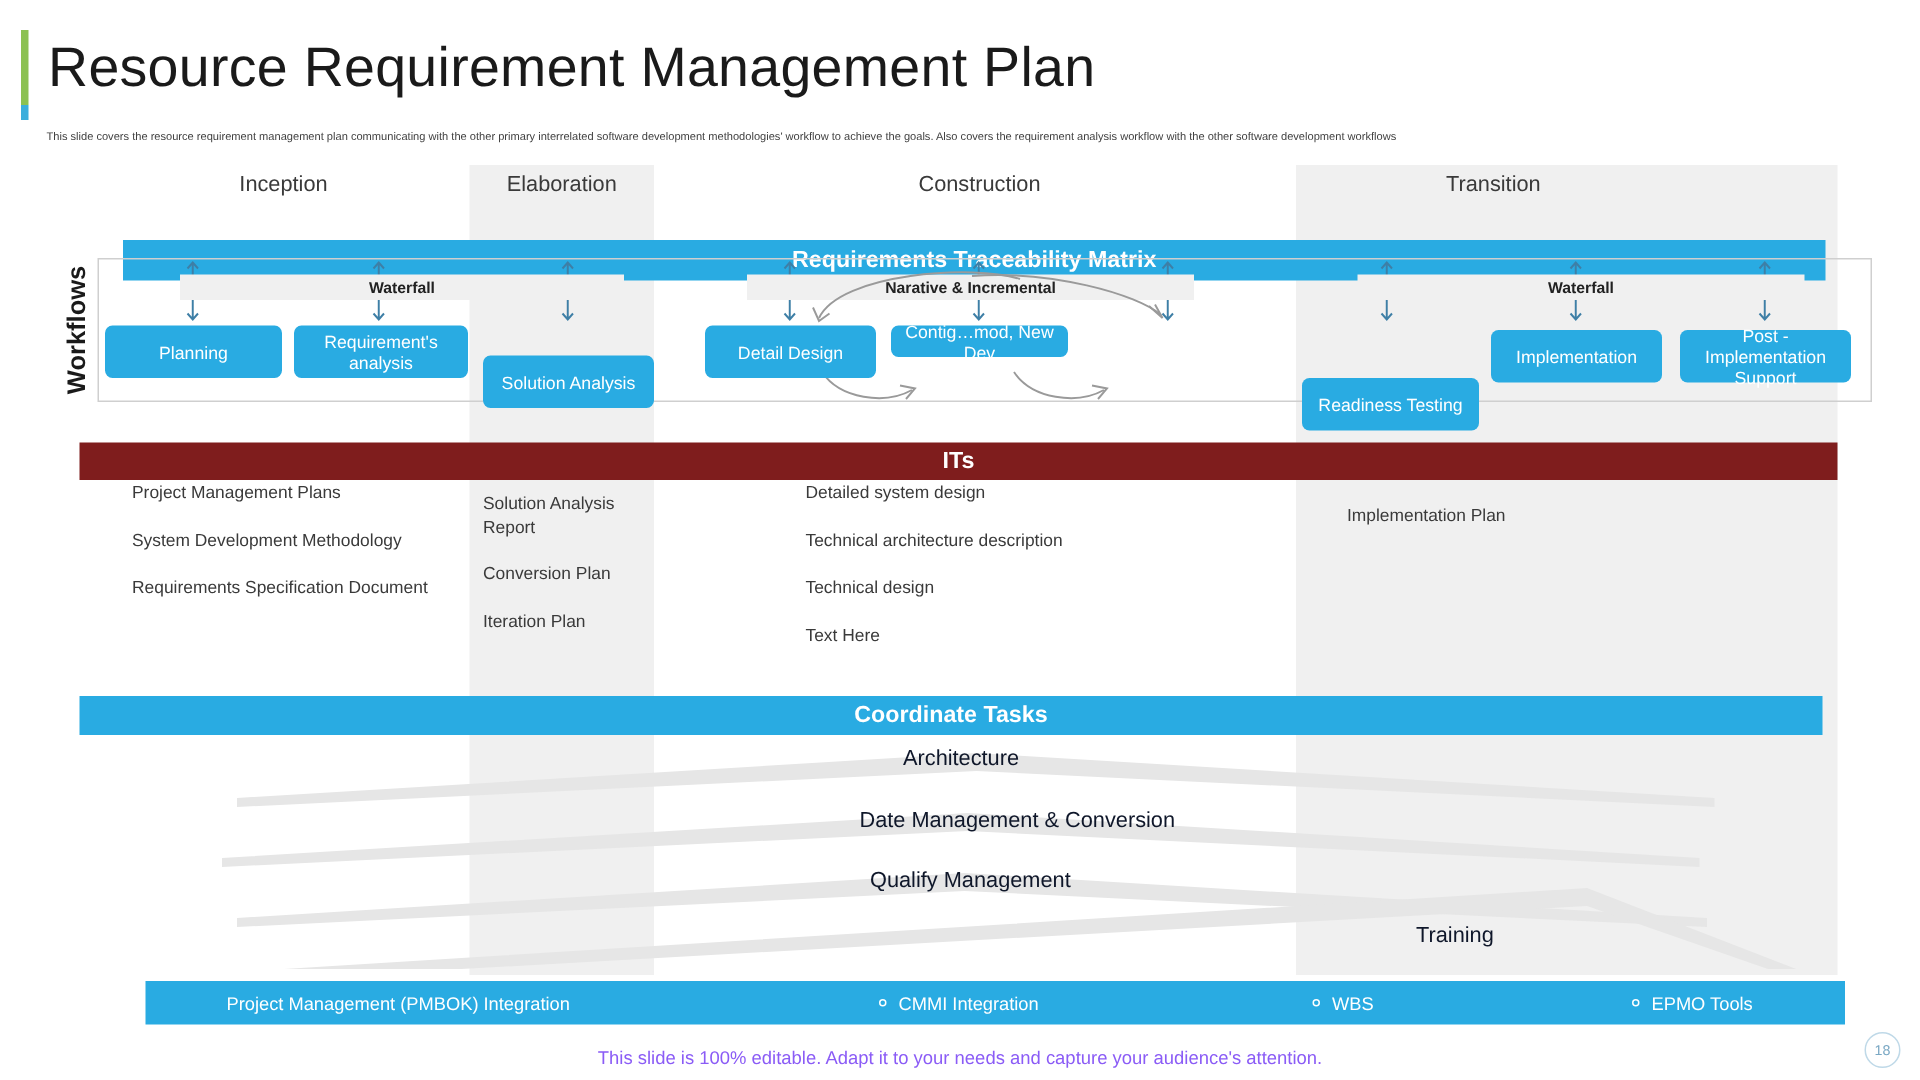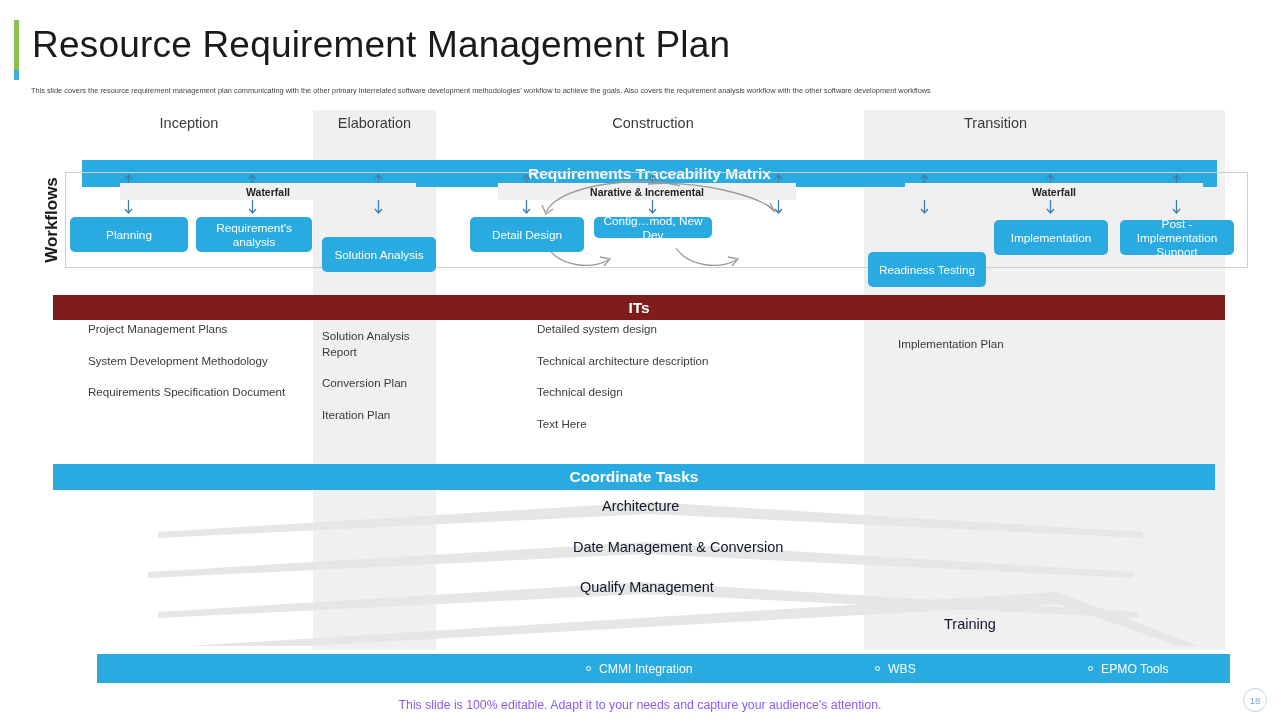--- a/index.html
+++ b/index.html
@@ -242,20 +242,23 @@
       <polygon points="105,136 590,106 1085,136 1085,142 590,118 105,142" fill="#E6E6E6"></polygon>
       <polygon points="40,176 1005,116 1160,176 1160,182 1005,128 40,182" fill="#E6E6E6"></polygon>
     </svg>
   </div>
   <div class="chev-label" style="left:602px; top:498px;">Architecture</div>
   <div class="chev-label" style="left:537px; top:539px;margin-left:36px;">Date Management &amp; Conversion</div>
   <div class="chev-label" style="left:580px; top:579px;">Qualify Management</div>
   <div class="chev-label" style="left:944px; top:616px;">Training</div>
 
   <div id="bottom-bar">
+    <div class="bb-item" style="left:54px;">
+      <span>Project Management  (PMBOK) Integration</span>
+    </div>
     <div class="bb-item" style="left:489px;">
       <span class="bb-bullet"></span>
       <span>CMMI Integration</span>
     </div>
     <div class="bb-item" style="left:778px;">
       <span class="bb-bullet"></span>
       <span>WBS</span>
     </div>
     <div class="bb-item" style="left:991px;">
       <span class="bb-bullet"></span>

